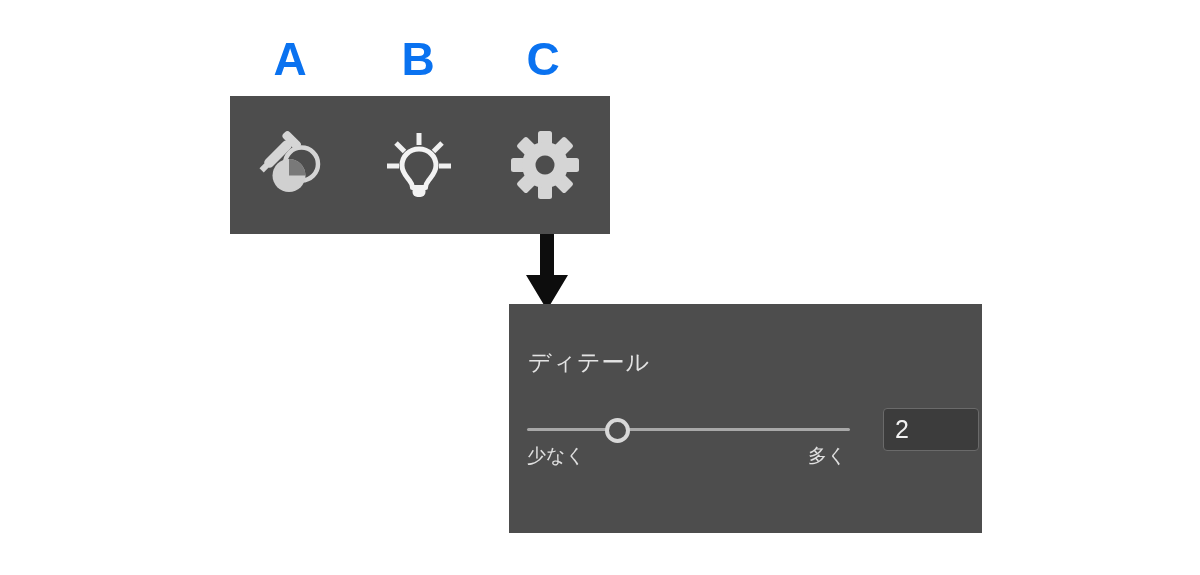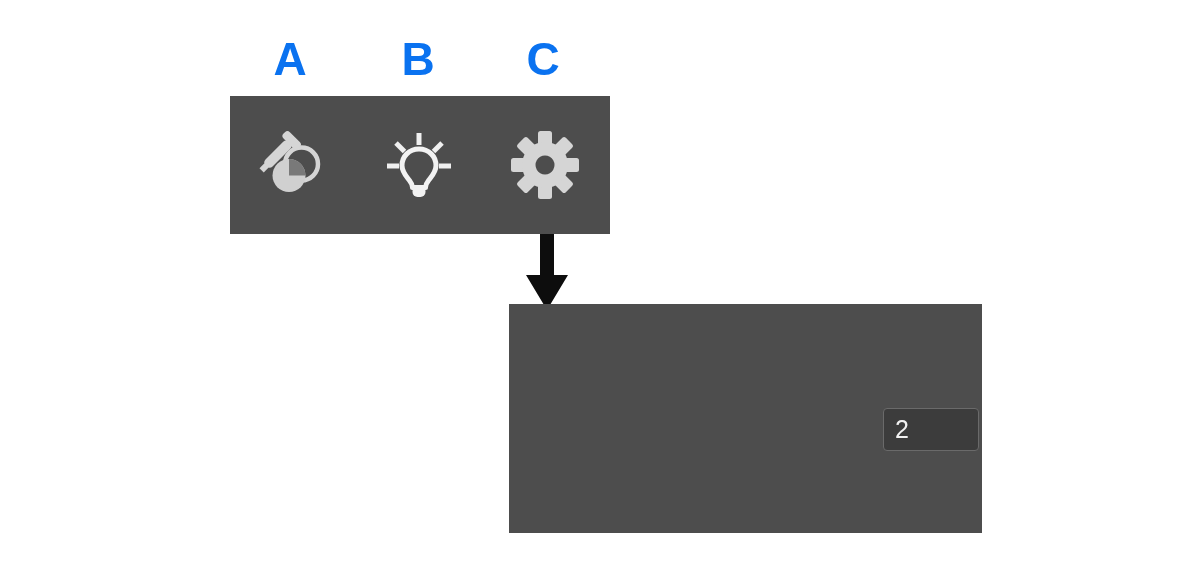--- a/index.html
+++ b/index.html
@@ -234,22 +234,29 @@
 </div>
 
 <div id="flow-arrow">
   <svg width="42" height="76" viewBox="0 0 42 76" aria-hidden="true">
     <path d="M14 0 H28 V41 H42 L21 76 L0 41 H14 Z" fill="#0d0d0d"></path>
   </svg>
 </div>
 
 <div id="detail-panel">
 
+  <div id="detail-title">ディテール</div>
 
   <div id="slider-row">
 
+    <div id="slider-control">
+      <div id="slider-track"></div>
+      <div id="slider-thumb"></div>
+      <div id="slider-label-min">少なく</div>
+      <div id="slider-label-max">多く</div>
+    </div>
 
     <div id="value-box">
       <span id="value-text">2</span>
     </div>
 
   </div>
 </div>
 
 </body></html>

